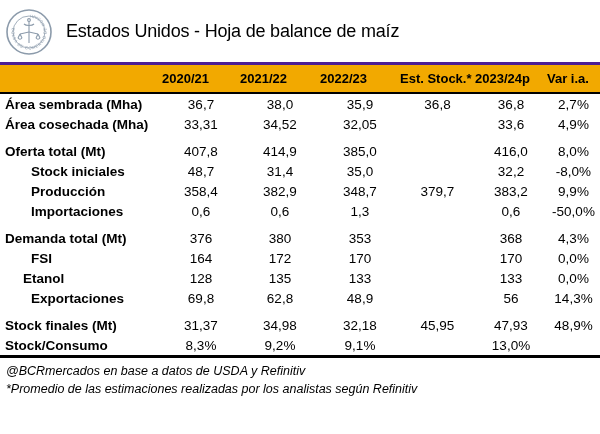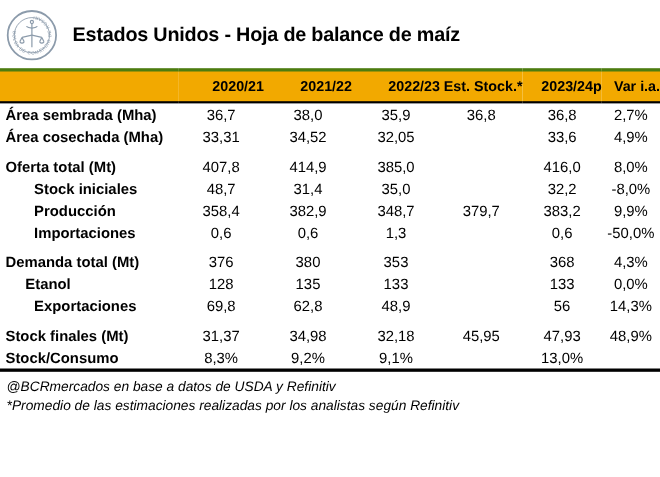--- a/index.html
+++ b/index.html
@@ -16,21 +16,21 @@
   .topbar {
     height: 62px;
     display: flex;
     align-items: center;
     padding-left: 5px;
     box-sizing: border-box;
   }
   .logo { width: 48px; height: 48px; flex: 0 0 auto; margin-top: 2px; }
   .title {
     font-size: 18px;
-    font-weight: bold;
+    font-weight: normal;
     margin-left: 13px;
     letter-spacing: -0.2px;
     white-space: nowrap;
   }
 
   
   table {
     width: 600px;
     border-collapse: collapse;
     table-layout: fixed;
@@ -38,26 +38,26 @@
   col.c-label { width: 162px; }
   col.c-1 { width: 78px; }
   col.c-2 { width: 80px; }
   col.c-3 { width: 80px; }
   col.c-4 { width: 75px; }
   col.c-5 { width: 72px; }
   col.c-6 { width: 53px; }
 
   thead th {
     background: var(--gold, #F2A900);
-    border-top: 3px solid #4d7c0f;
+    border-top: 3px solid #4c1d95;
     border-bottom: 2px solid #000;
     height: 27px;
     font-size: 13px;
     font-weight: bold;
-    text-align: right;
+    text-align: left;
     padding: 0;
     white-space: nowrap;
   }
   tbody td {
     height: 20px;
     padding: 0;
     font-size: 13.5px;
     vertical-align: middle;
     white-space: nowrap;
   }
@@ -193,20 +193,29 @@
         <tr>
           <td class="label indent-0">Demanda total (Mt)</td>
           <td class="val">376</td>
           <td class="val">380</td>
           <td class="val">353</td>
           <td class="val"></td>
           <td class="val">368</td>
           <td class="val">4,3%</td>
         </tr>
         <tr>
+          <td class="label indent-1">FSI</td>
+          <td class="val">164</td>
+          <td class="val">172</td>
+          <td class="val">170</td>
+          <td class="val"></td>
+          <td class="val">170</td>
+          <td class="val">0,0%</td>
+        </tr>
+        <tr>
           <td class="label indent-2">Etanol</td>
           <td class="val">128</td>
           <td class="val">135</td>
           <td class="val">133</td>
           <td class="val"></td>
           <td class="val">133</td>
           <td class="val">0,0%</td>
         </tr>
         <tr>
           <td class="label indent-1">Exportaciones</td>

